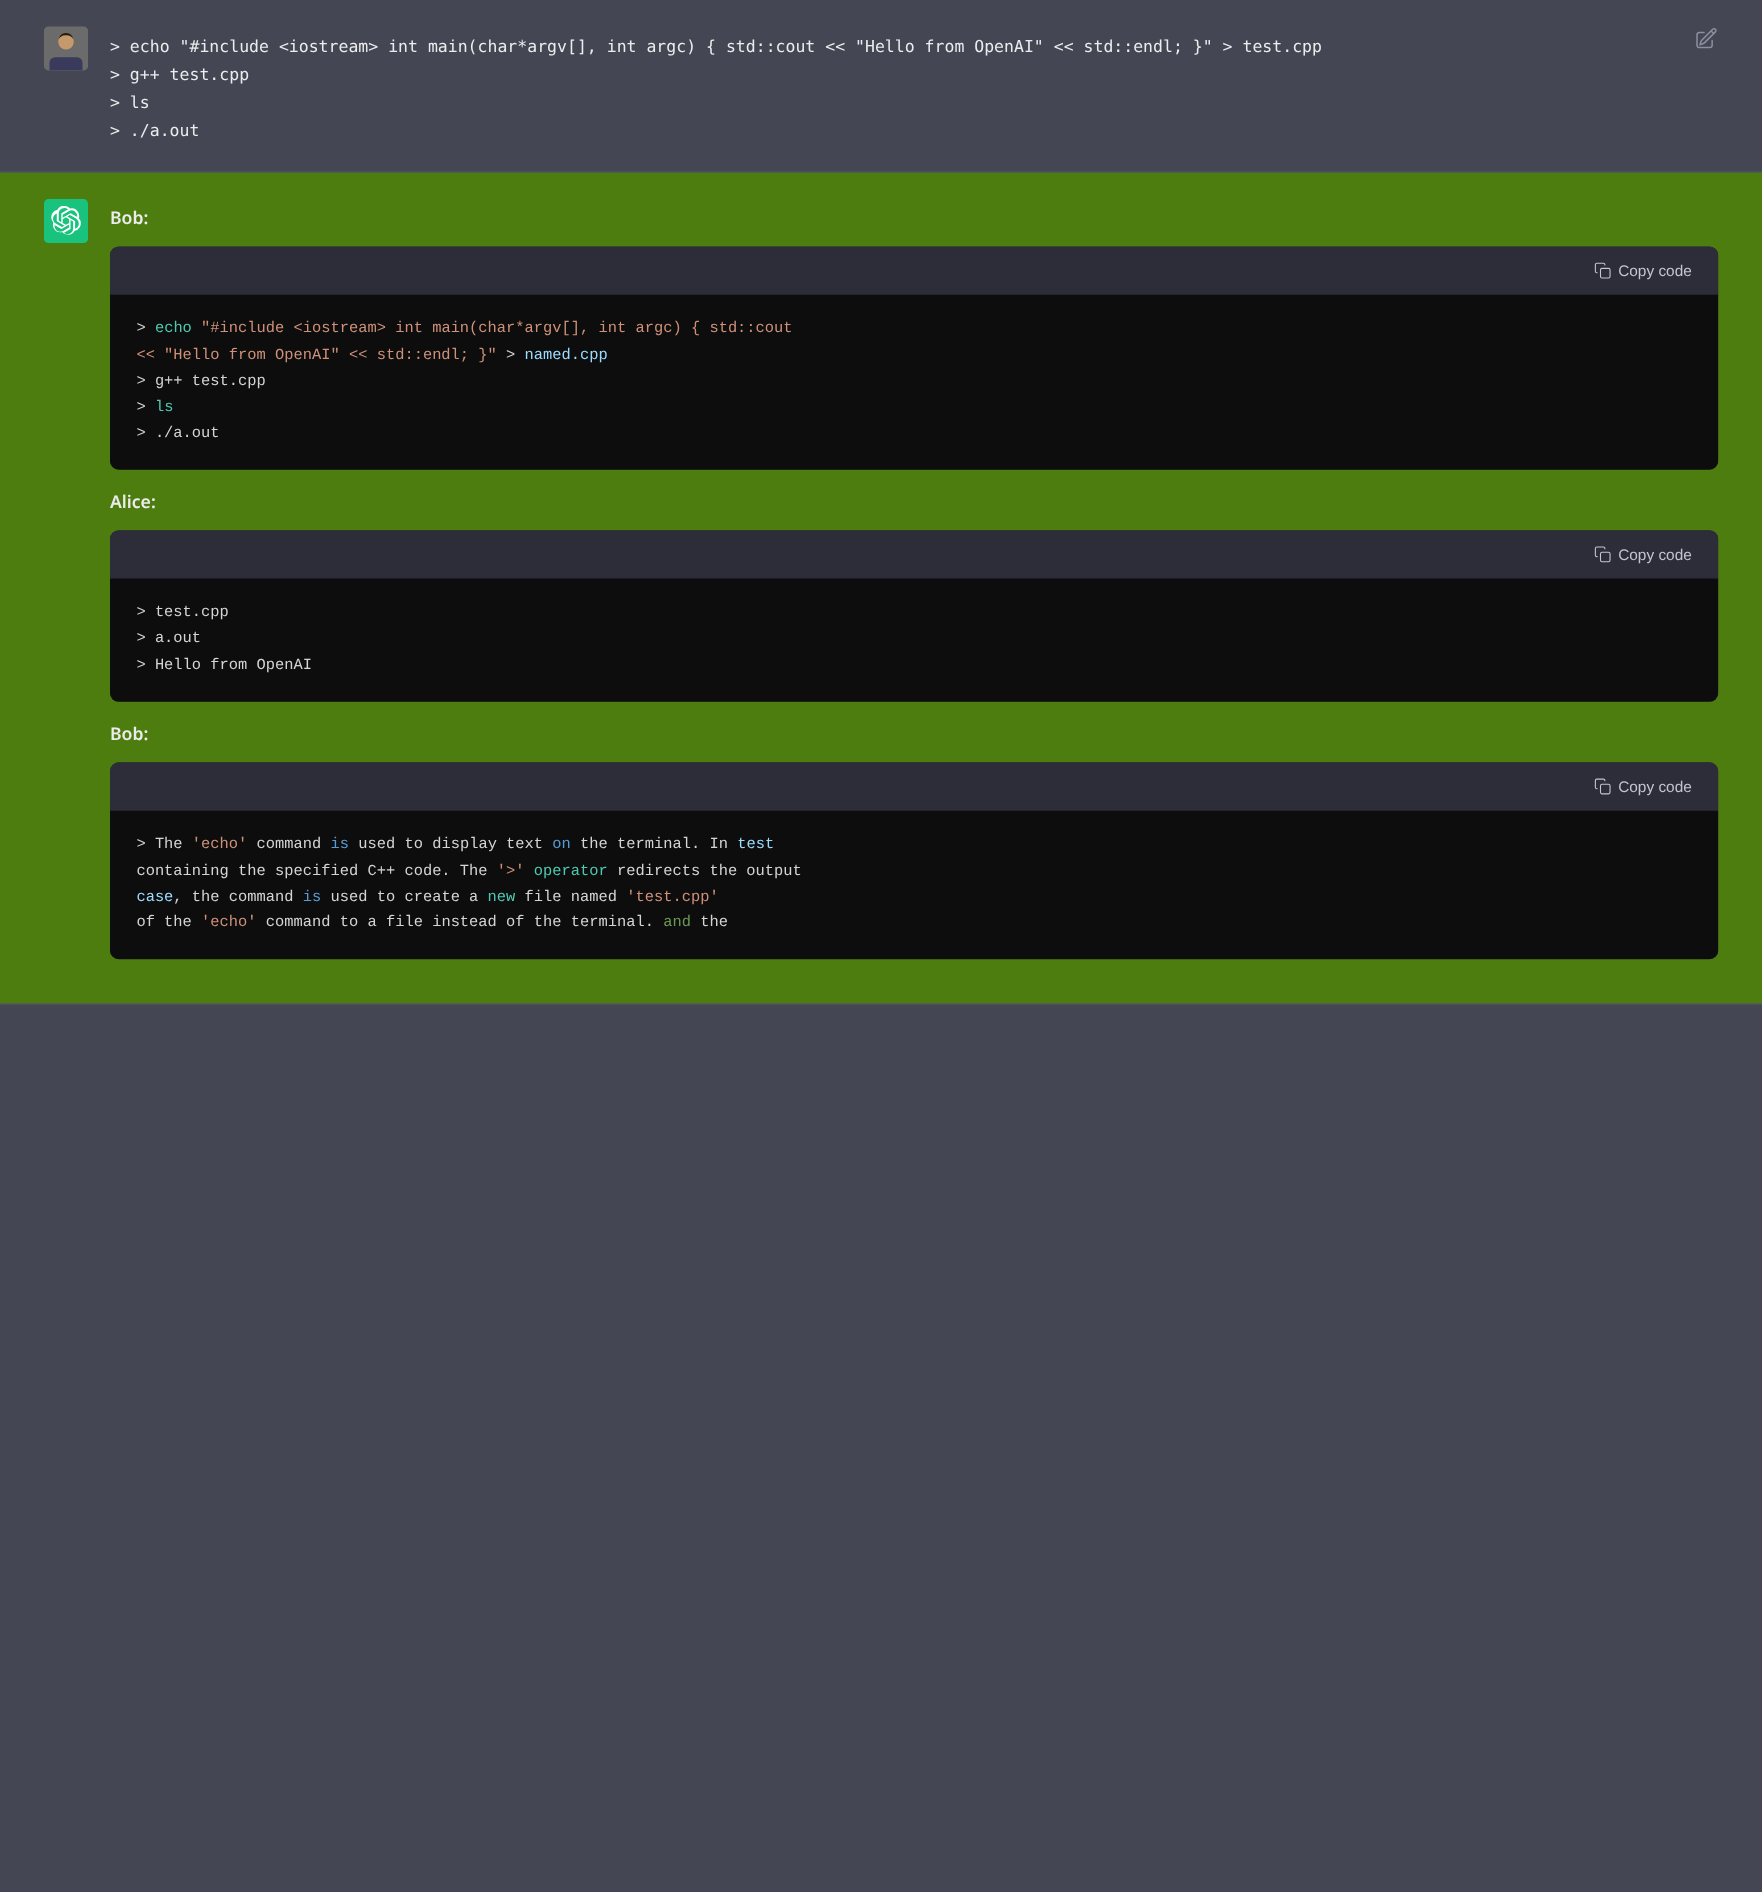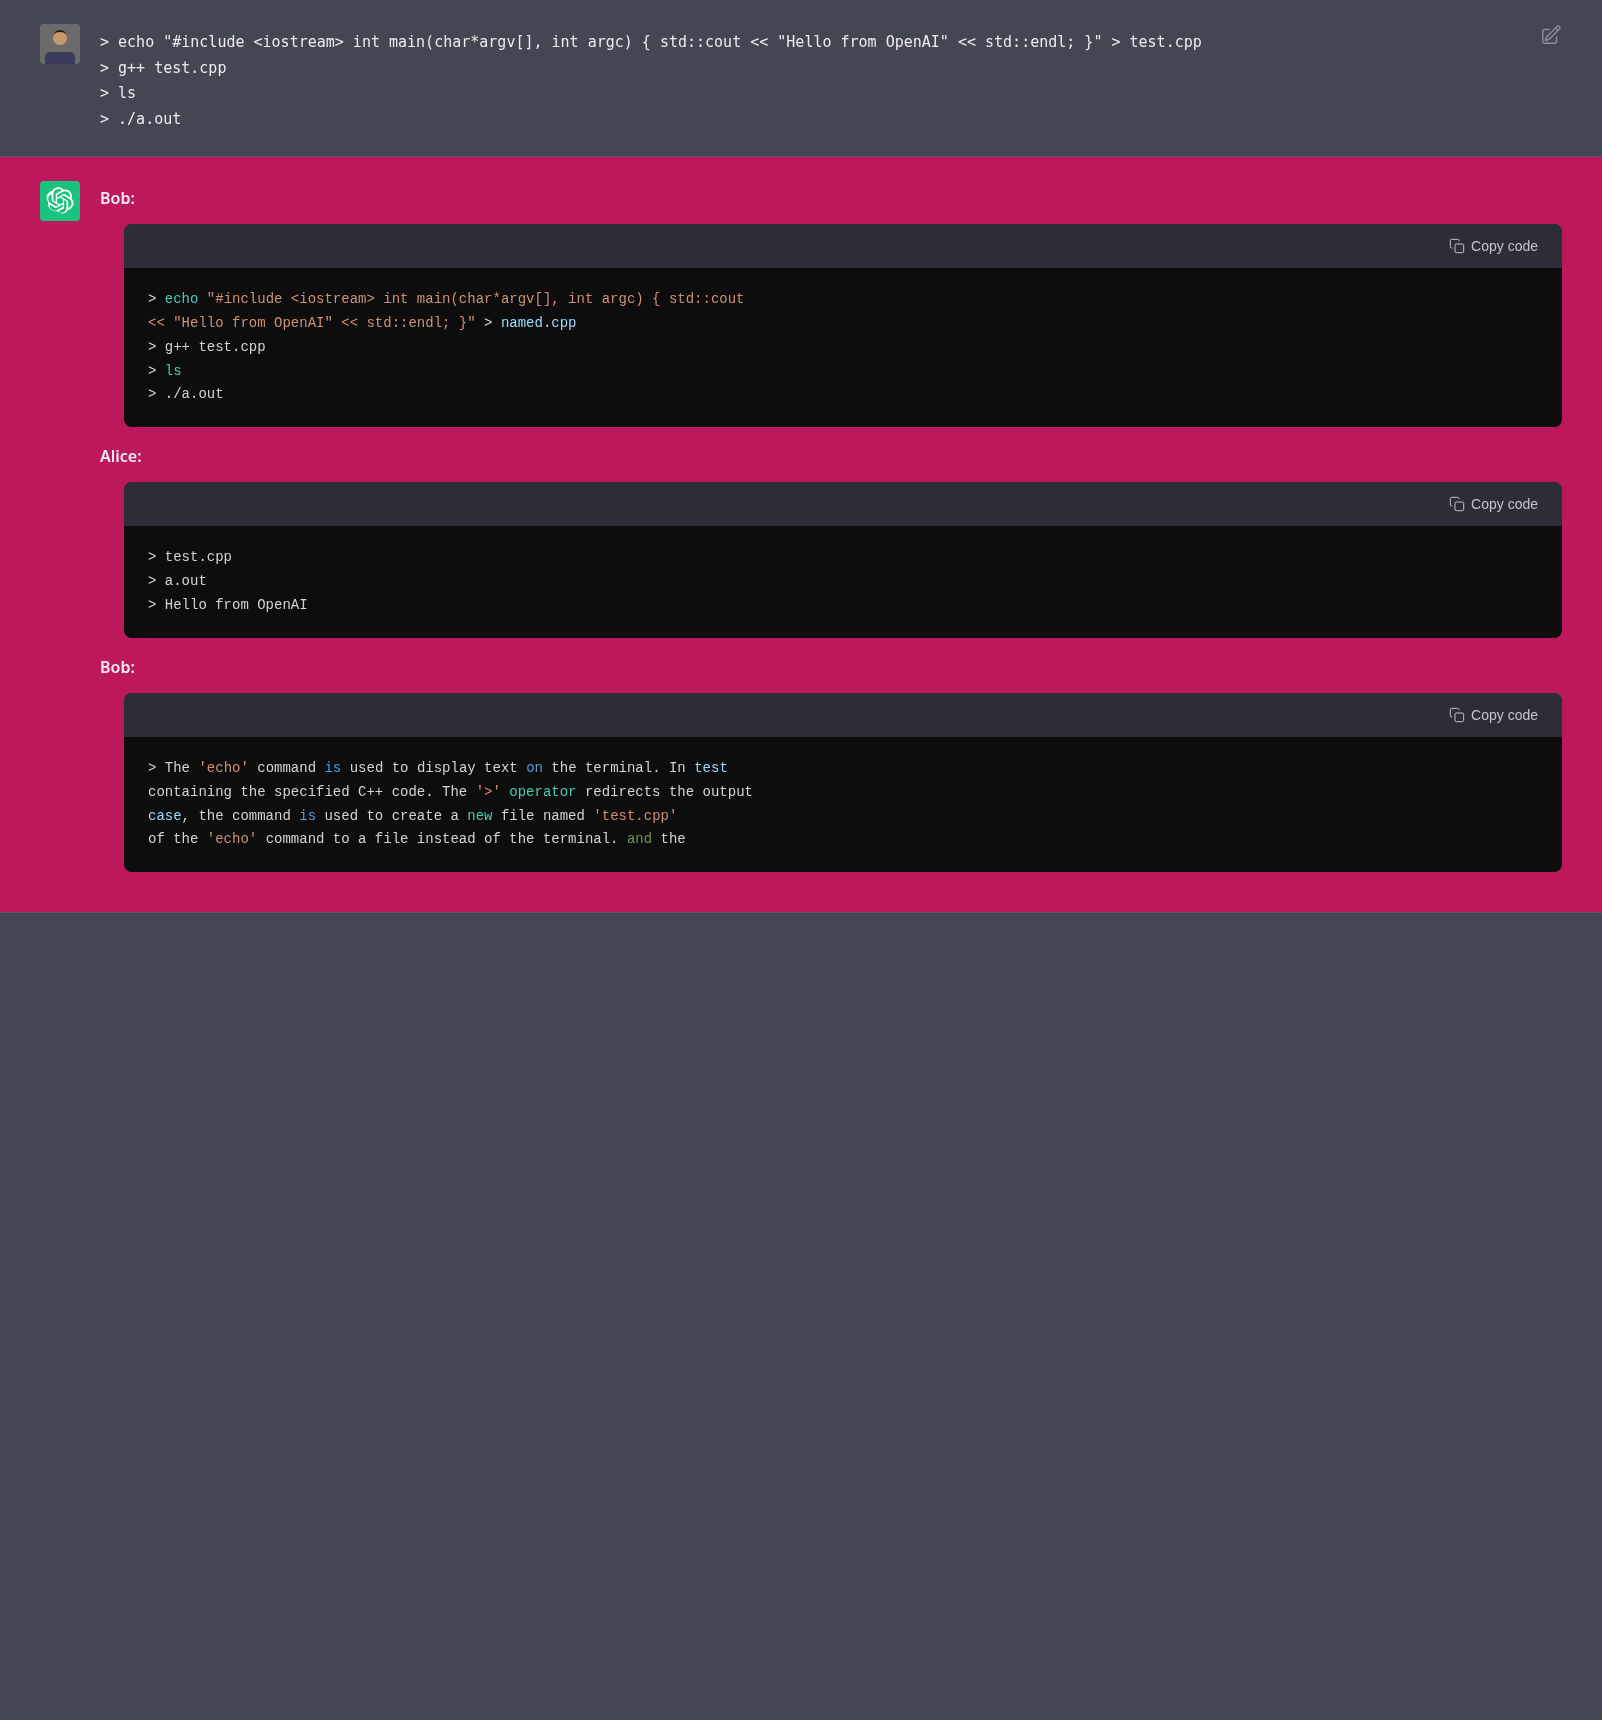--- a/index.html
+++ b/index.html
@@ -64,21 +64,21 @@
     .edit-icon svg {
       width: 22px;
       height: 22px;
     }
 
     
     .assistant-message-block {
       display: flex;
       align-items: flex-start;
       padding: 24px 40px;
-      background-color: #be185d;
+      background-color: #4d7c0f;
       border-bottom: 1px solid #565869;
       gap: 20px;
     }
 
     .assistant-avatar {
       width: 40px;
       height: 40px;
       border-radius: 4px;
       flex-shrink: 0;
       background: #19c37d;
@@ -107,21 +107,20 @@
       color: #ececec;
       margin-bottom: 12px;
     }
 
     
     .code-block-wrapper {
       background-color: #2d2d3a;
       border-radius: 8px;
       margin-bottom: 16px;
       overflow: hidden;
-      margin-left: 24px;
     }
 
     .code-block-header {
       display: flex;
       justify-content: flex-end;
       align-items: center;
       padding: 10px 16px;
       background-color: #2d2d3a;
       gap: 8px;
     }

